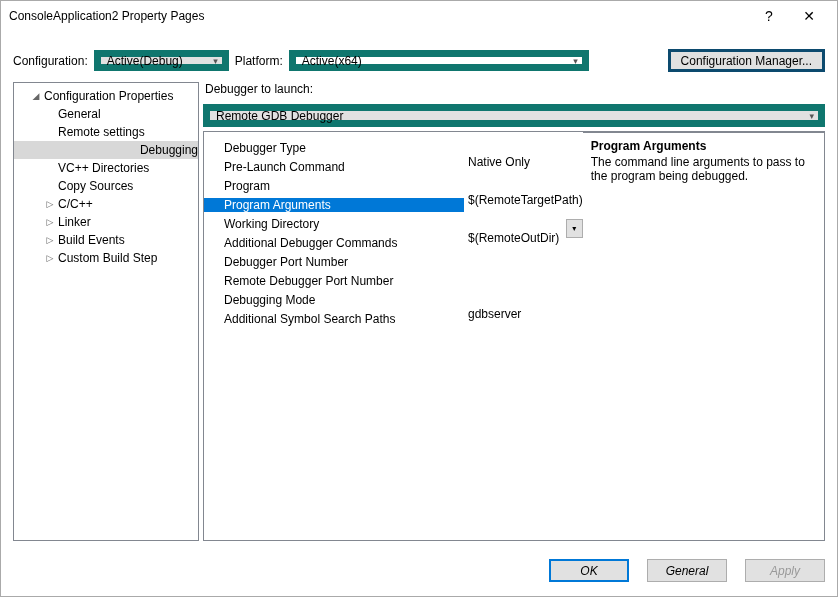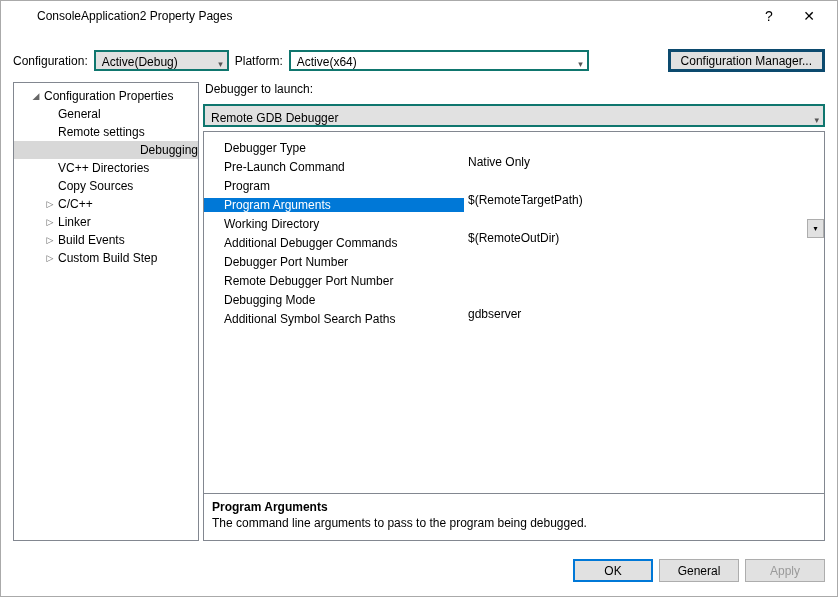--- a/index.html
+++ b/index.html
@@ -1,49 +1,49 @@
 <!DOCTYPE html>
 <html><head>
 <meta charset="utf-8">
 <style>
 * { box-sizing: border-box; margin: 0; padding: 0; font-family: "Segoe UI", Tahoma, sans-serif; font-size: 12px; }
 body { background: #fff; width: 838px; height: 597px; border: 1px solid #aaa; display: flex; flex-direction: column; }
-.titlebar { height: 30px; display: flex; align-items: center; padding: 0 8px; margin-left: 28px; }
+.titlebar { height: 30px; display: flex; align-items: center; padding: 0 8px; }
 .titlebar .title { flex: 1; }
 .titlebar .tb-btn { width: 40px; text-align: center; font-size: 14px; }
 .config-row { display: flex; align-items: center; gap: 6px; padding: 18px 12px 10px; }
 .config-row label { }
-.combo { border: 2px solid #0f766e; background: #e1e1e1; height: 21px; display: flex; align-items: flex-end; padding: 0 6px; position: relative; }
+.combo { border: 7px solid #0f766e; background: #e1e1e1; height: 21px; display: flex; align-items: center; padding: 0 6px; position: relative; }
 .combo-white { background: #fff; }
 .combo .arrow { position: absolute; right: 4px; font-size: 9px; color: #555; }
 .cfg-combo { flex: 0 0 135px; }
 .plat-combo { flex: 0 0 300px; margin-right: auto; }
 .cfg-mgr-btn { border: 3px solid #0c4a6e; background: #e1e1e1; height: 23px; padding: 0 10px; display: flex; align-items: center; }
 .body { flex: 1; display: flex; padding: 0 12px 10px; gap: 4px; min-height: 0; }
 .tree { width: 186px; border: 1px solid #828790; padding: 4px 0; overflow: hidden; }
 .tree-item { height: 18px; display: flex; align-items: center; padding-left: 6px; }
 .tree-item .exp { width: 12px; font-size: 9px; color: #666; text-align: center; }
 .tree-item .lbl { padding-left: 2px; }
 .tree-item.indent1 { padding-left: 16px; }
 .tree-item.indent2 { padding-left: 30px; }
 .tree-item.sel { background: #d8d8d8; justify-content: flex-end; }
 .right { flex: 1; display: flex; flex-direction: column; gap: 4px; }
 .launch-label { padding: 0 2px 4px; }
 .launch-combo { height: 23px; }
-.grid { flex: 1; border: 1px solid #828790; display: flex; flex-direction: column; }
+.grid { flex: 1; border: 1px solid #828790; display: flex; flex-direction: row; }
 .grid-rows { flex: 1; padding-top: 6px; }
 .grid-row { height: 19px; display: flex; align-items: center; }
 .grid-row .k { width: 260px; padding-left: 20px; }
 .grid-row .v { flex: 1; padding-left: 4px; margin-top: 29px; }
 .grid-row.sel .k { background: #0078d7; color: #fff; }
 .grid-row.sel .v { background: #fff; position: relative; }
 .grid-row.sel .v .dd { position: absolute; right: 0; top: 0; width: 17px; height: 19px; background: #e1e1e1; border: 1px solid #adadad; font-size: 8px; display: flex; align-items: center; justify-content: center; }
 .desc { border-top: 1px solid #828790; padding: 6px 8px 10px; }
 .desc .dt { font-weight: bold; margin-bottom: 2px; }
-.footer { display: flex; justify-content: flex-end; gap: 6px; padding: 8px 12px 14px; }
+.footer { display: flex; justify-content: flex-end; gap: 18px; padding: 8px 12px 14px; font-style: italic; }
 .btn { width: 80px; height: 23px; border: 1px solid #adadad; background: #e1e1e1; display: flex; align-items: center; justify-content: center; }
 .btn.default { border: 2px solid #0078d7; }
 .btn.disabled { color: #9a9a9a; }
 </style>
 </head>
 <body>
 
 <div class="titlebar">
   <span class="title">ConsoleApplication2 Property Pages</span>
   <span class="tb-btn">?</span>

